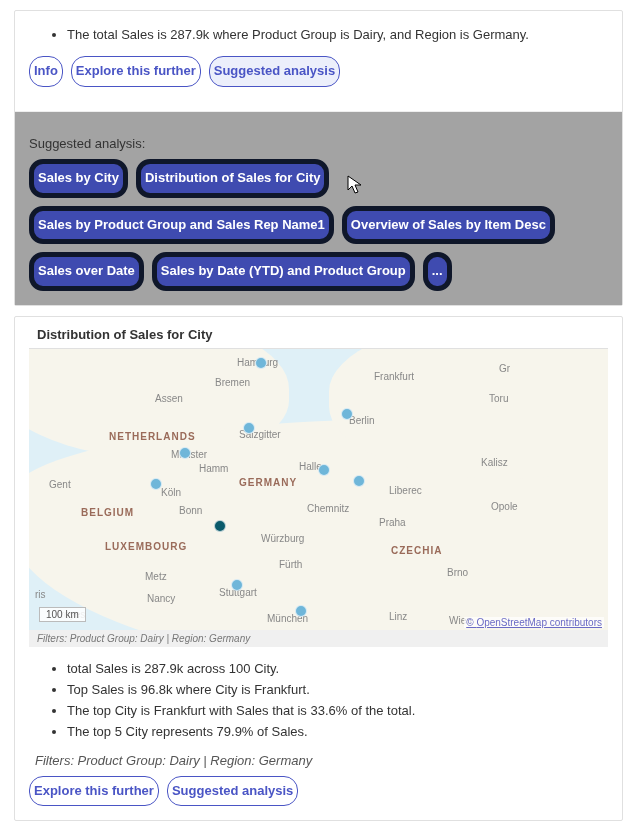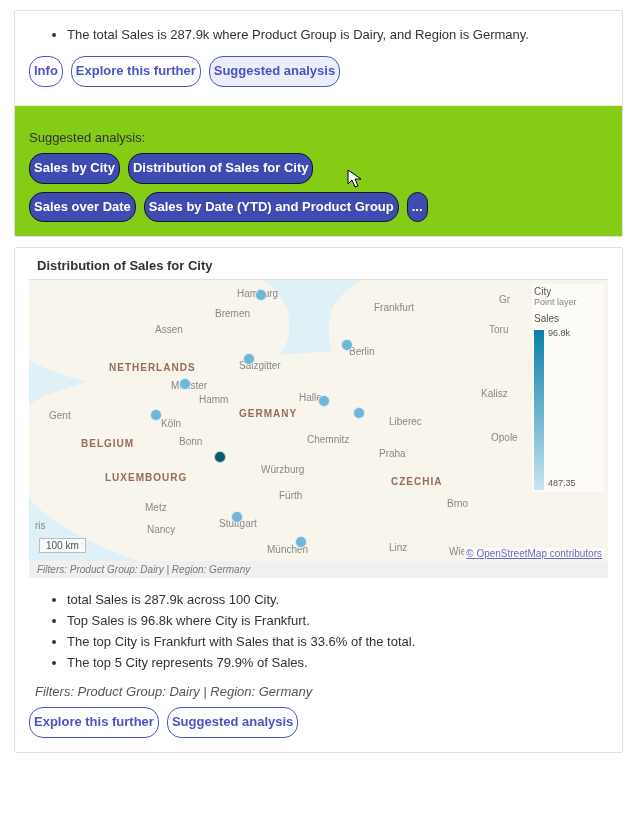--- a/index.html
+++ b/index.html
@@ -40,32 +40,32 @@
   .btn-outline {
     background: #fff;
     border: 1px solid #4a55c5;
     color: #4a55c5;
   }
   .btn-outline.active {
     background: #eceffb;
   }
   .btn-fill {
     background: #3f4bb0;
-    border: 1px solid #0f172a;
+    border: 5px solid #0f172a;
     color: #fff;
   }
   .section-label {
     font-size: 13px;
     color: #333;
     margin: 14px 0 8px;
   }
   .panel-top .suggested-area {
-    margin: 18px -14px -14px -14px;
+    margin: 24px -14px -14px -14px;
     padding: 10px 14px 14px;
-    background: #84cc16;
+    background: #a3a3a3;
     border-top: 1px solid #eee;
   }
   .cursor-overlay {
     position: relative;
   }
   .cursor {
     position: absolute;
     top: 16px; left: 318px;
     pointer-events: none;
   }
@@ -182,20 +182,24 @@
   </div>
 
   <div class="suggested-area">
     <div class="section-label">Suggested analysis:</div>
     <div class="btn-row cursor-overlay">
       <button class="btn btn-fill">Sales by City</button>
       <button class="btn btn-fill">Distribution of Sales for City</button>
       <svg class="cursor" width="16" height="20" viewBox="0 0 16 20">
           <path d="M1 1 L1 15 L5 11 L8 18 L11 17 L8 10 L14 10 Z" fill="#fff" stroke="#000" stroke-width="1"></path>
         </svg>
+    </div>
+    <div class="btn-row">
+      <button class="btn btn-fill">Sales by Product Group and Sales Rep Name1</button>
+      <button class="btn btn-fill">Overview of Sales by Item Desc</button>
     </div>
     <div class="btn-row">
       <button class="btn btn-fill">Sales over Date</button>
       <button class="btn btn-fill">Sales by Date (YTD) and Product Group</button>
       <button class="btn btn-fill">...</button>
     </div>
   </div>
 </div>
 
 <div class="panel">
@@ -247,32 +251,20 @@
     <div class="point" style="left:38%;top:28%"></div>
     <div class="point" style="left:55%;top:23%"></div>
     <div class="point" style="left:27%;top:37%"></div>
     <div class="point" style="left:51%;top:43%"></div>
     <div class="point" style="left:57%;top:47%"></div>
     <div class="point" style="left:22%;top:48%"></div>
     <div class="point dark" style="left:33%;top:63%"></div>
     <div class="point" style="left:36%;top:84%"></div>
     <div class="point" style="left:47%;top:93%"></div>
 
-    <div class="legend">
-      <div>City</div>
-      <div class="dim">Point layer</div>
-      <div style="margin-top:6px">Sales</div>
-      <div class="legend-row">
-        <div class="legend-gradient"></div>
-        <div class="legend-labels">
-          <span>96.8k</span>
-          <span>487.35</span>
-        </div>
-      </div>
-    </div>
 
     <div class="scale-box">100 km</div>
     <span class="osm-credit">© <span>OpenStreetMap contributors</span></span>
   </div>
 
   <div class="filters-strip">Filters: Product Group: Dairy | Region: Germany</div>
 
   <ul class="bullets" style="margin-top:12px">
     <li>total Sales is 287.9k across 100 City.</li>
     <li>Top Sales is 96.8k where City is Frankfurt.</li>

